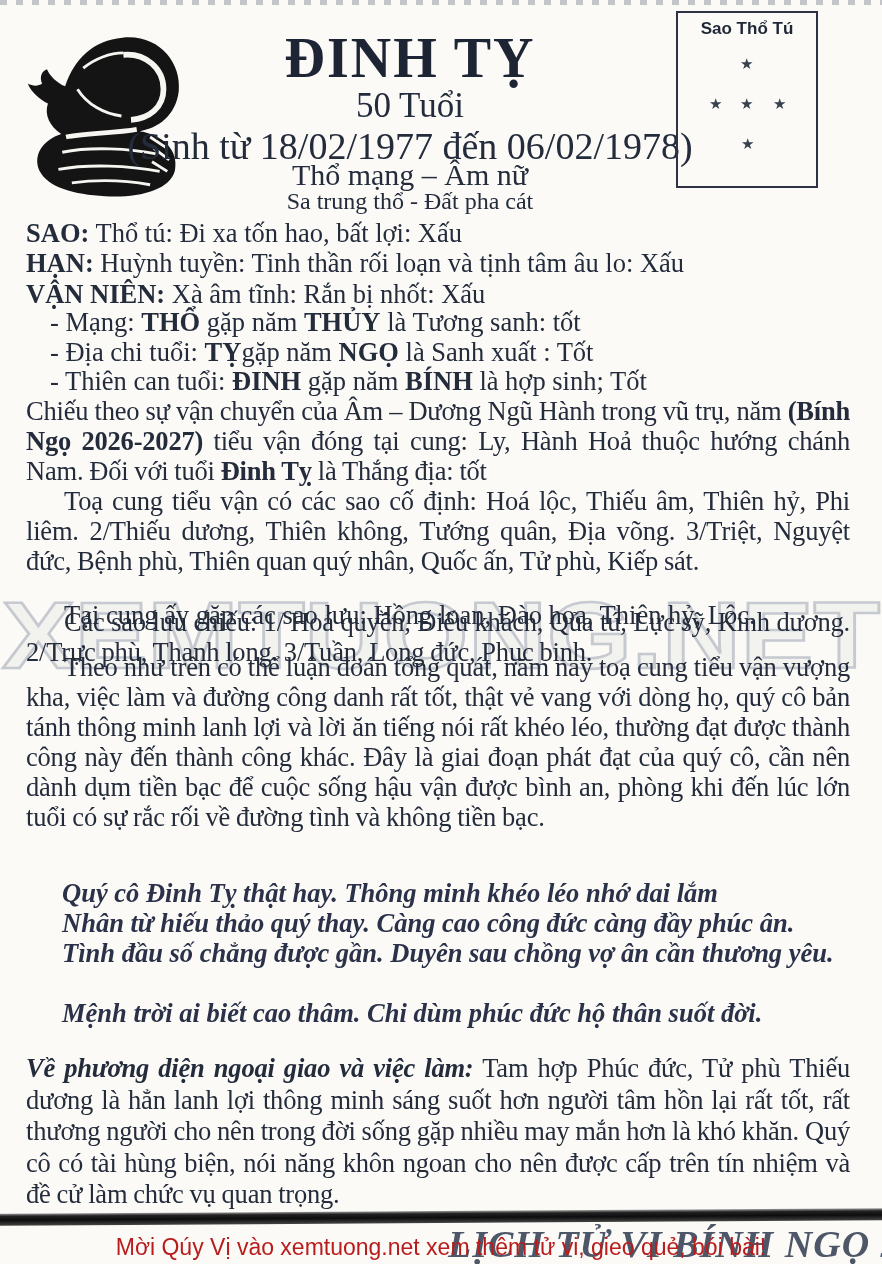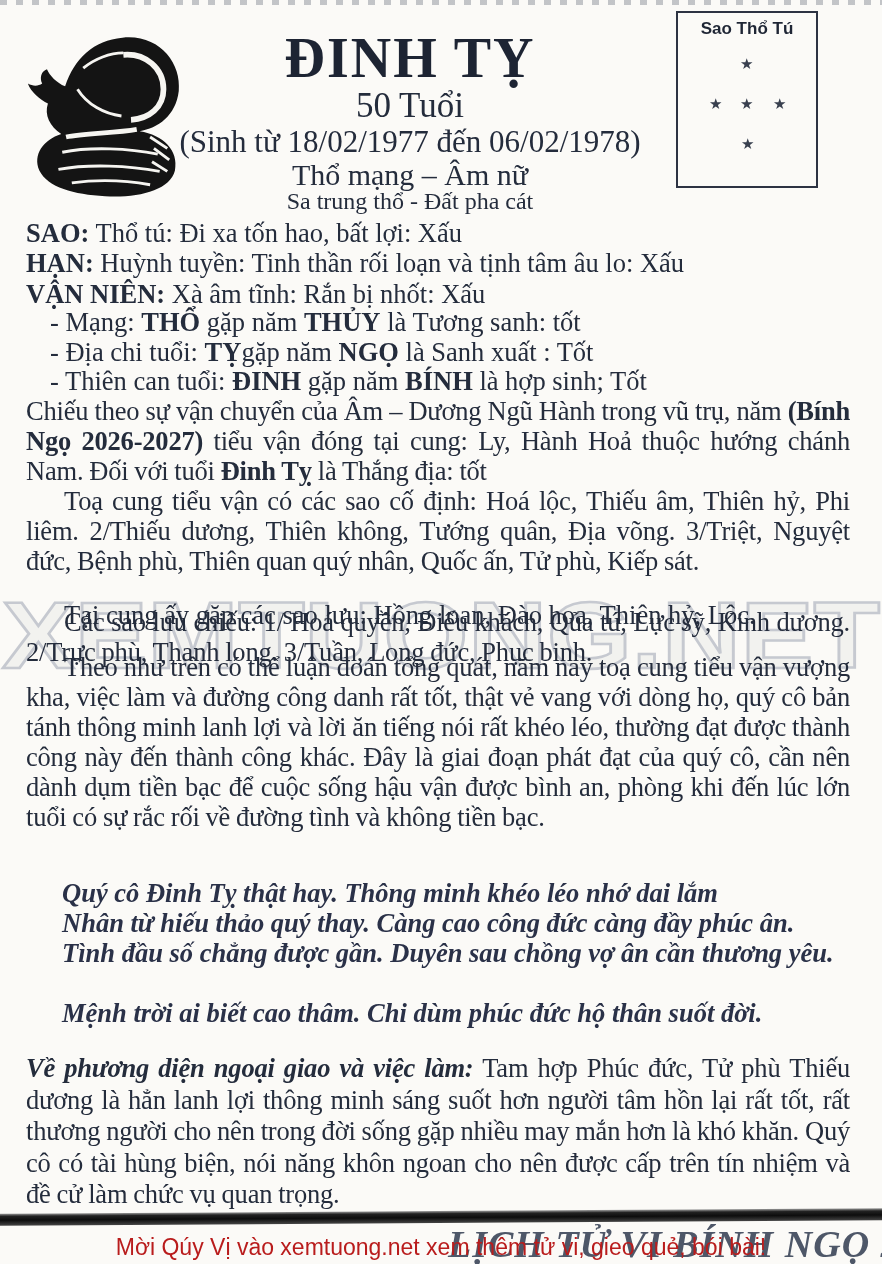--- a/index.html
+++ b/index.html
@@ -20,21 +20,21 @@
     transform:rotate(-0.35deg);}
 
   
   .snake{left:24px;top:30px;width:172px;height:170px;}
 
   
   .header{left:110px;top:0;width:600px;height:220px;}
   .hl{position:absolute;left:0;width:100%;text-align:center;white-space:nowrap;}
   .t1{top:26px;font-size:56px;font-weight:bold;letter-spacing:2px;color:#1d2433;}
   .t2{top:86px;font-size:35px;}
-  .t3{top:124px;font-size:31px;}
+  .t3{top:124px;font-size:38px;}
   .t4{top:158px;font-size:30px;}
   .t5{top:188px;font-size:24px;}
 
   
   .starbox{left:676px;top:11px;width:138px;height:173px;border:2px solid #2d3342;}
   .starbox-title{margin-top:6px;text-align:center;
     font:bold 17px "Liberation Sans",sans-serif;color:#1f2635;}
   .st{position:absolute;font-size:15px;color:#39404f;line-height:1;}
   .s1{left:62px;top:44px;}
   .s2{left:31px;top:84px;}

